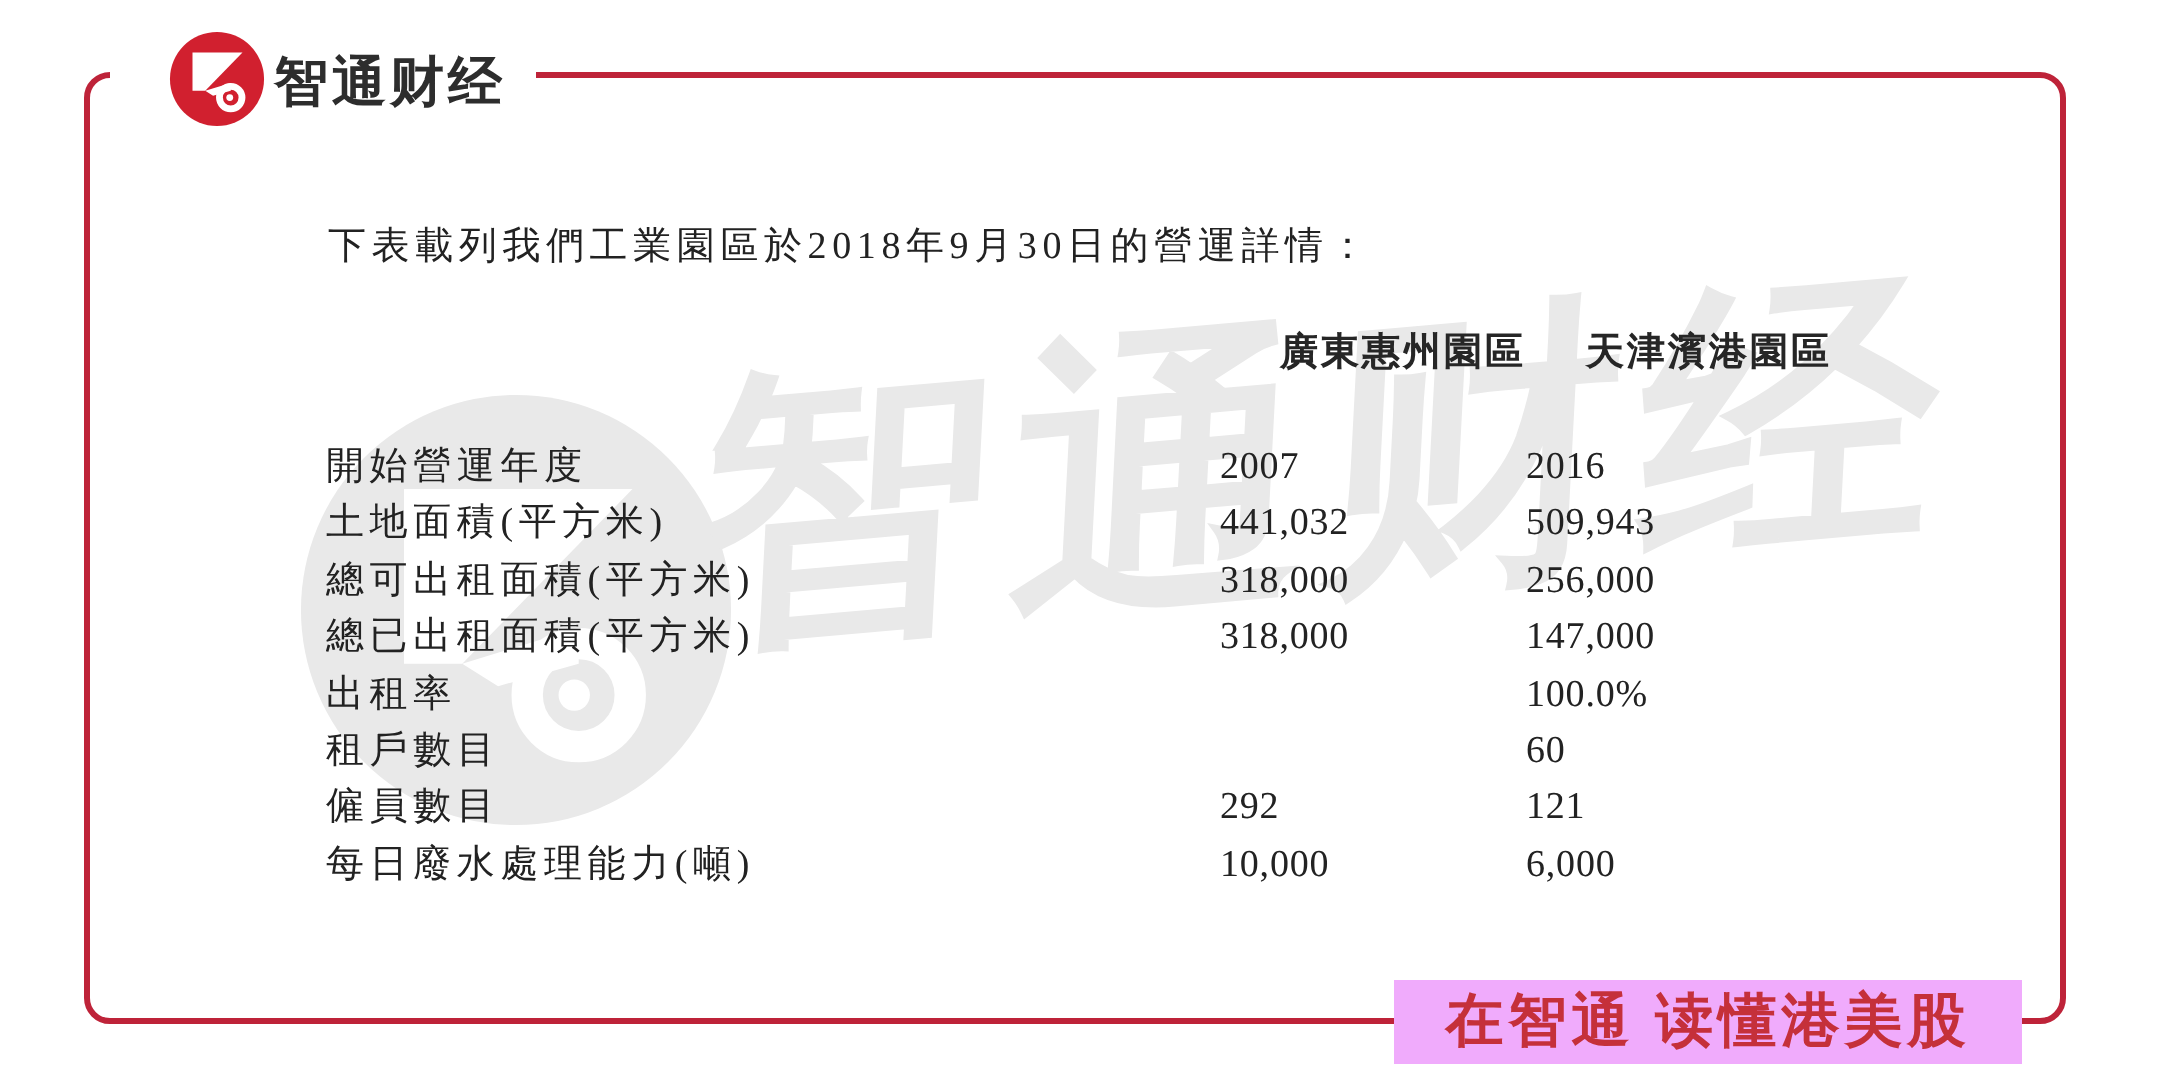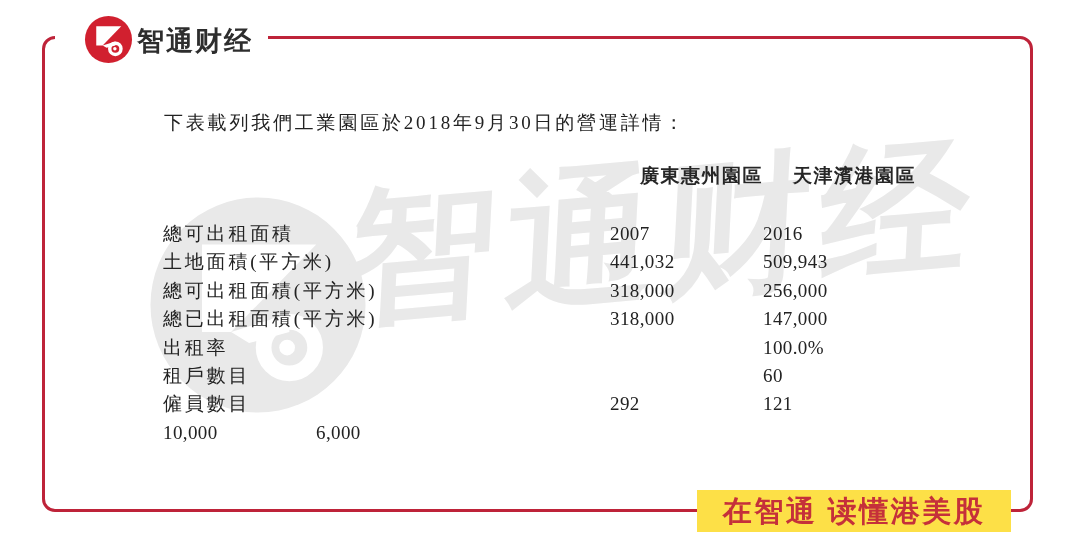--- a/index.html
+++ b/index.html
@@ -66,21 +66,21 @@
   .thead .spacer{flex:1;}
   .th{width:153px;text-align:right;white-space:nowrap;}
   .tbody{margin-top:31px;}
   .trow{display:flex;height:28.4px;line-height:28.4px;font-size:19px;color:var(--text-dark);}
   .trow .label{flex:1;letter-spacing:2.8px;white-space:nowrap;}
   .trow .val{width:153px;text-align:left;letter-spacing:0.4px;white-space:nowrap;}
 
   
   .slogan{
     position:absolute;left:697px;top:490px;width:314px;height:42px;z-index:4;
-    background:#fde047;text-align:center;line-height:42px;
+    background:#f0abfc;text-align:center;line-height:42px;
     font-family:"Liberation Sans","DejaVu Sans",sans-serif;
     font-weight:bold;font-size:29px;letter-spacing:2.5px;
     color:var(--slogan-red);white-space:nowrap;
   }
 </style>
 </head>
 <body>
 
 <div class="canvas">
 
@@ -110,21 +110,21 @@
   <div class="doc-title">下表載列我們工業園區於2018年9月30日的營運詳情：</div>
 
   <div class="ops-table">
     <div class="thead">
       <div class="spacer"></div>
       <div class="th">廣東惠州園區</div>
       <div class="th">天津濱港園區</div>
     </div>
     <div class="tbody">
       <div class="trow">
-        <div class="label">總可出租面積</div>
+        <div class="label">開始營運年度</div>
         <div class="val">2007</div>
         <div class="val">2016</div>
       </div>
       <div class="trow">
         <div class="label">土地面積(平方米)</div>
         <div class="val">441,032</div>
         <div class="val">509,943</div>
       </div>
       <div class="trow">
         <div class="label">總可出租面積(平方米)</div>
@@ -143,20 +143,21 @@
       <div class="trow">
         <div class="label">租戶數目</div>
         <div class="val">60</div>
       </div>
       <div class="trow">
         <div class="label">僱員數目</div>
         <div class="val">292</div>
         <div class="val">121</div>
       </div>
       <div class="trow">
+        <div class="label">每日廢水處理能力(噸)</div>
         <div class="val">10,000</div>
         <div class="val">6,000</div>
       </div>
     </div>
   </div>
 
   <div class="slogan">在智通  读懂港美股</div>
 
 </div>
 

